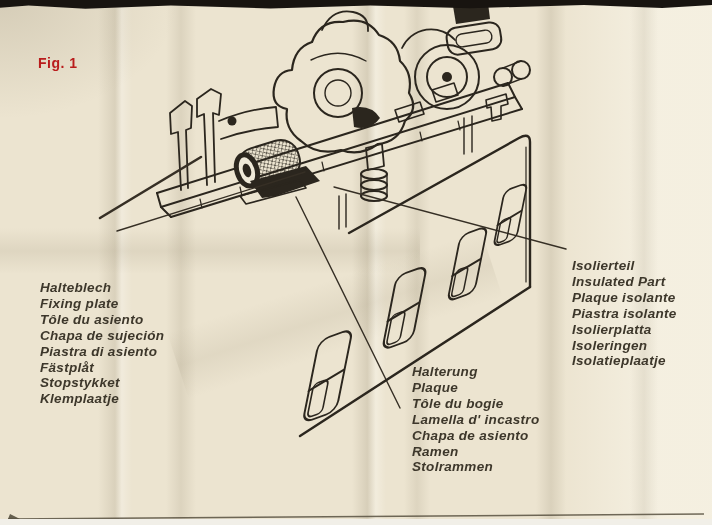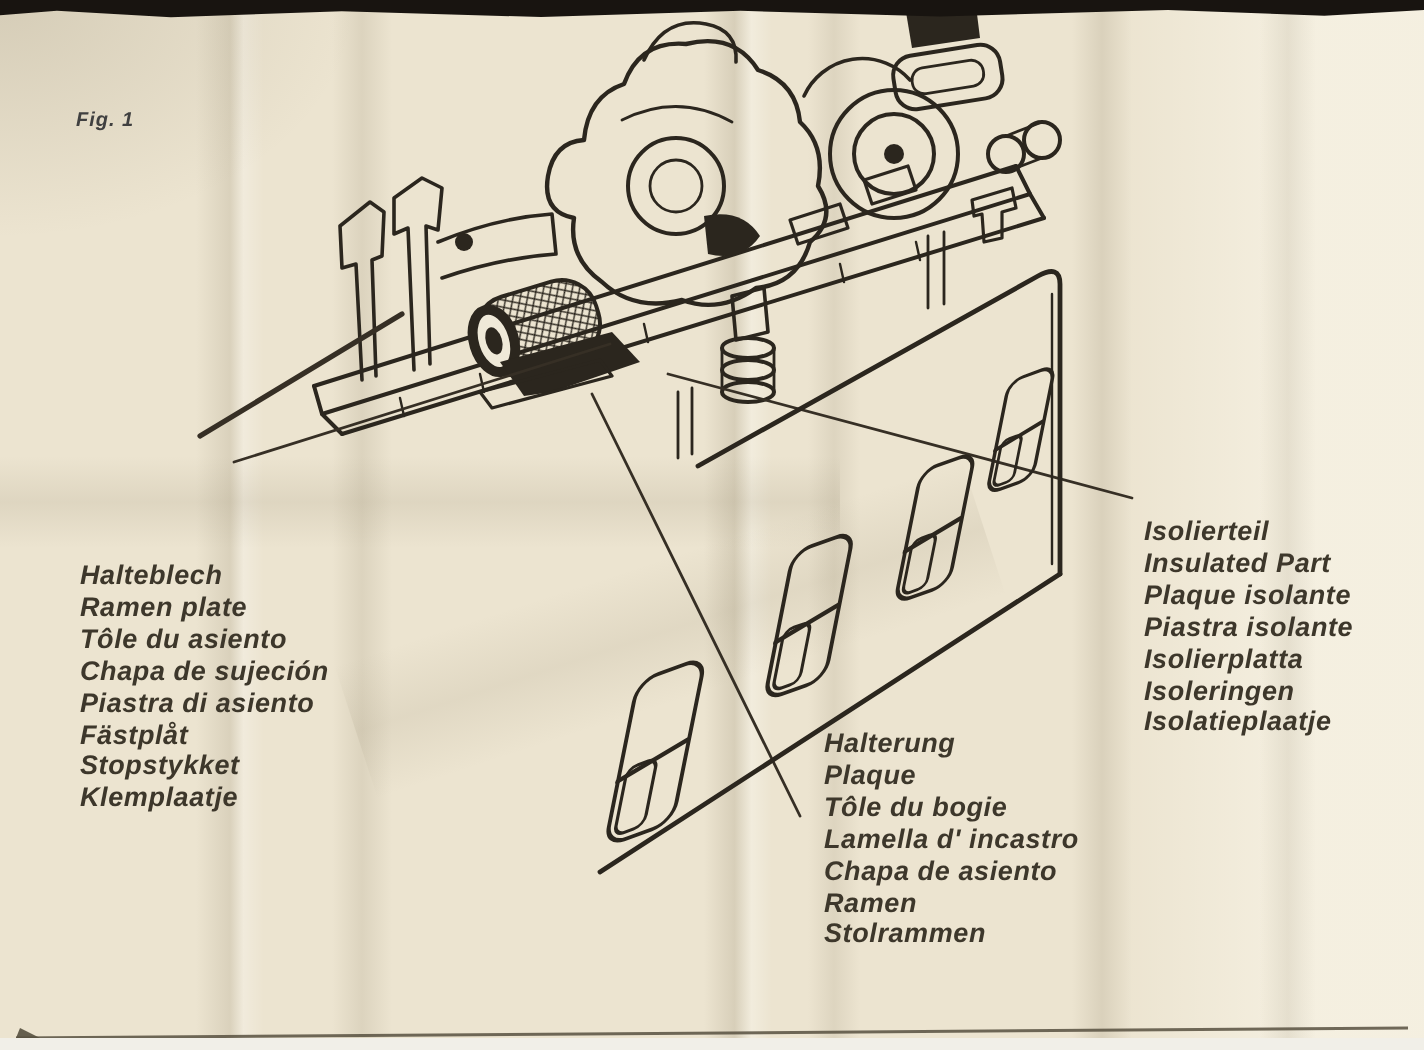--- a/index.html
+++ b/index.html
@@ -35,22 +35,22 @@
   #top-edge{position:absolute;left:0;top:0;width:712px;height:9px;background:#181410;
     clip-path:polygon(0 0,100% 0,100% 55%,93% 88%,82% 55%,66% 92%,52% 60%,38% 95%,24% 62%,12% 96%,4% 60%,0 85%);}
   #bottom-strip{position:absolute;left:0;top:519px;width:712px;height:6px;background:#f1efe8;}
 
   
   .label-block{
     position:absolute;color:#3d372b;font-style:italic;font-weight:bold;
     font-size:13.5px;line-height:15.9px;letter-spacing:0.3px;white-space:nowrap;margin-top:16px;
   }
   #fig-label{
-    position:absolute;left:38px;top:55px;color:#404040;
-    font-style:italic;font-weight:bold;font-size:10px;letter-spacing:0.5px;
+    position:absolute;left:38px;top:55px;color:#b91c1c;
+    font-weight:bold;font-size:14px;letter-spacing:0.5px;
   }
   #callout-fixing-plate{left:40px;top:264px;}
   #callout-holder{left:412px;top:348px;}
   #callout-insulated-part{left:572px;top:242px;}
 
   #diagram-svg{position:absolute;left:0;top:0;}
 </style>
 </head>
 <body>
 
@@ -175,21 +175,21 @@
   </g>
 </svg>
 
 <div id="top-edge"></div>
 <div id="bottom-strip"></div>
 
 <div id="fig-label">Fig. 1</div>
 
 <div class="label-block" id="callout-fixing-plate">
     <div>Halteblech</div>
-    <div>Ramen plate</div>
+    <div>Fixing plate</div>
     <div>Tôle du asiento</div>
     <div>Chapa de sujeción</div>
     <div>Piastra di asiento</div>
     <div>Fästplåt</div>
     <div>Stopstykket</div>
     <div>Klemplaatje</div>
   </div>
 
 <div class="label-block" id="callout-holder">
     <div>Halterung</div>

